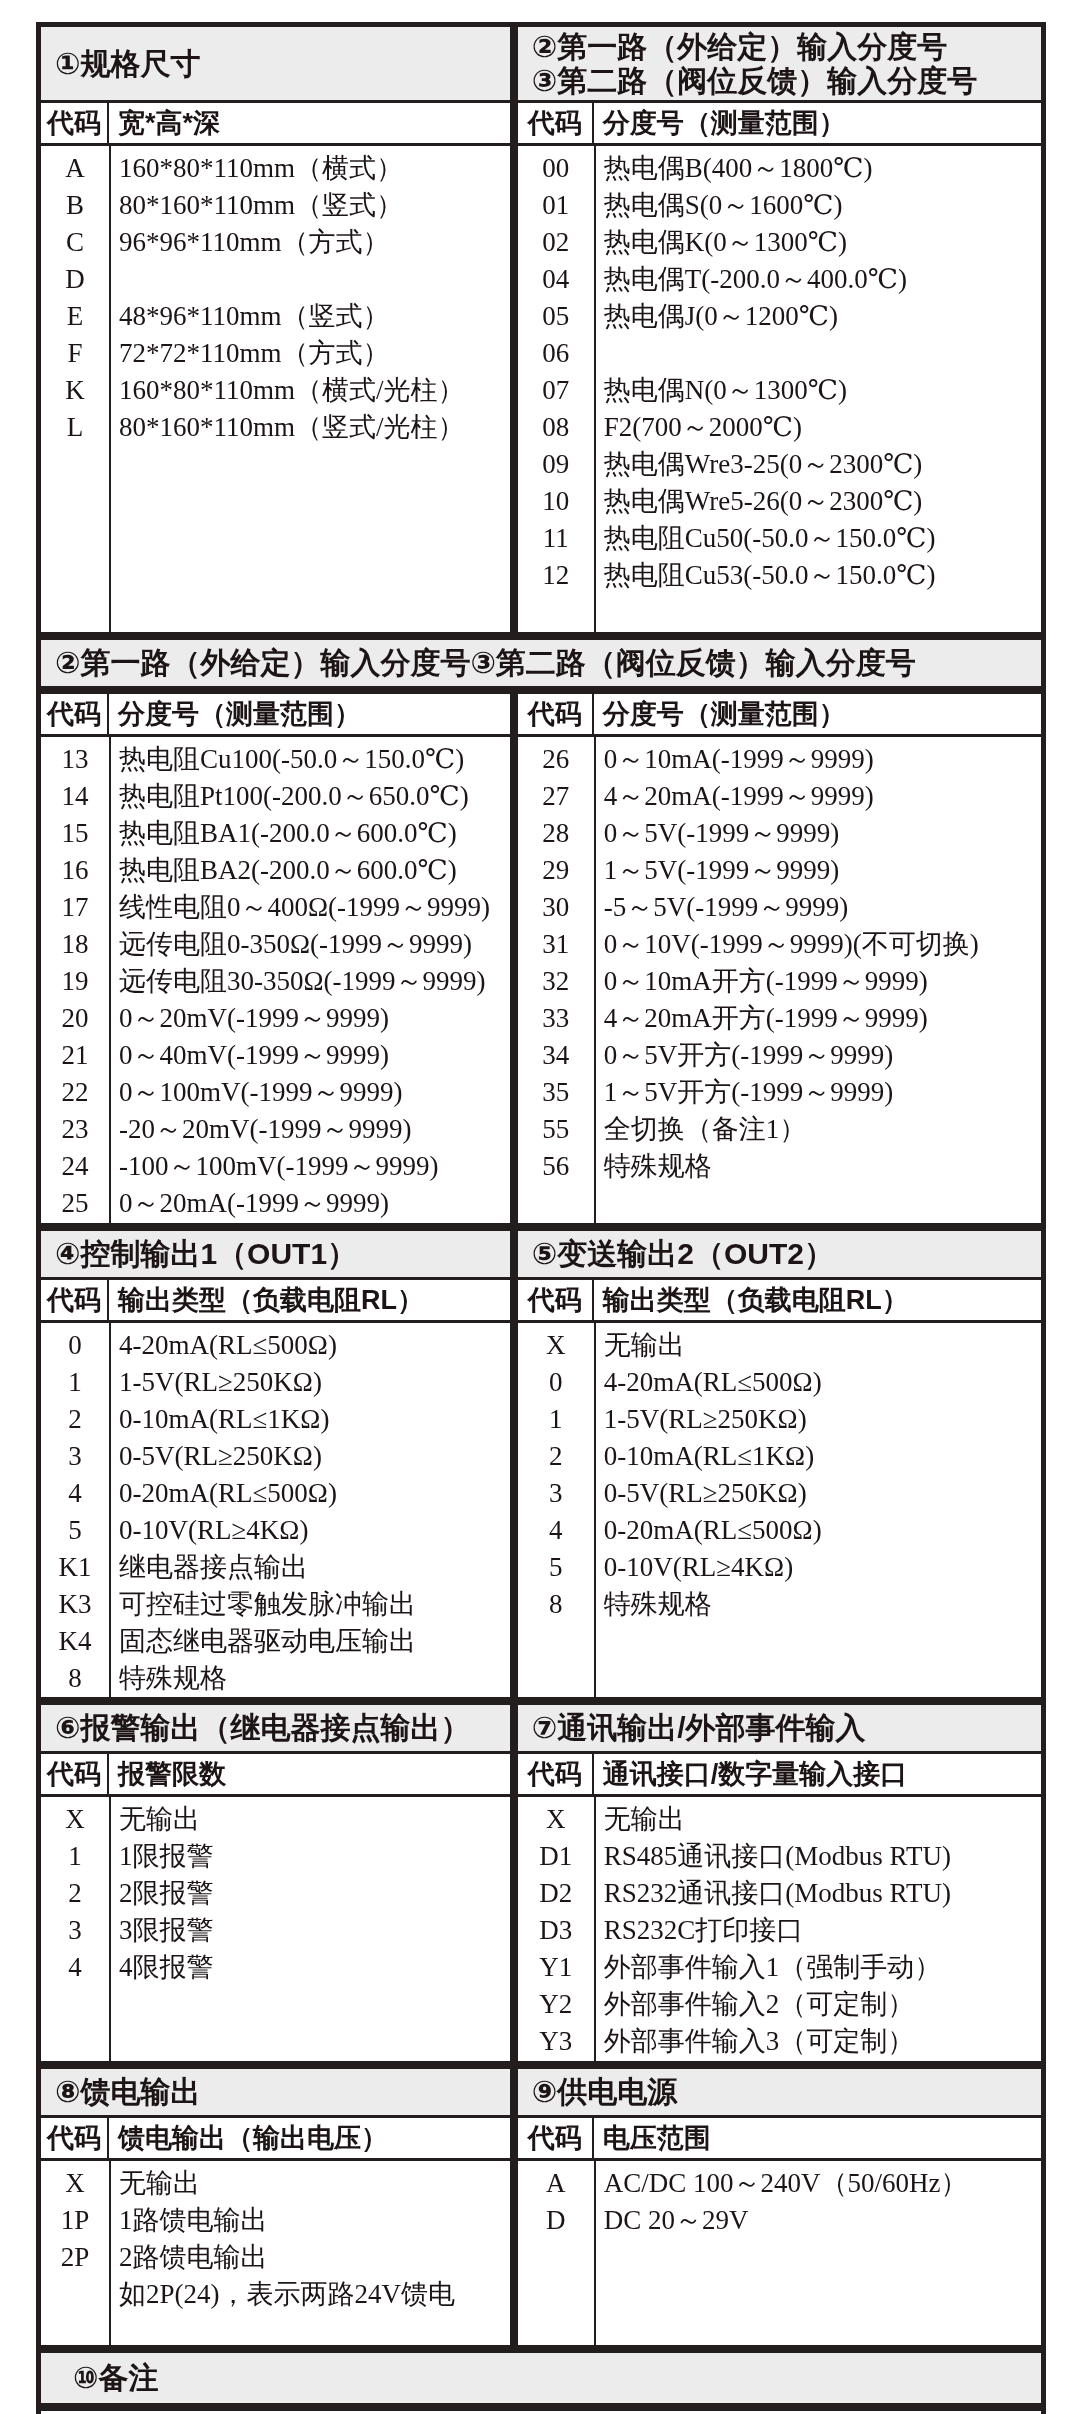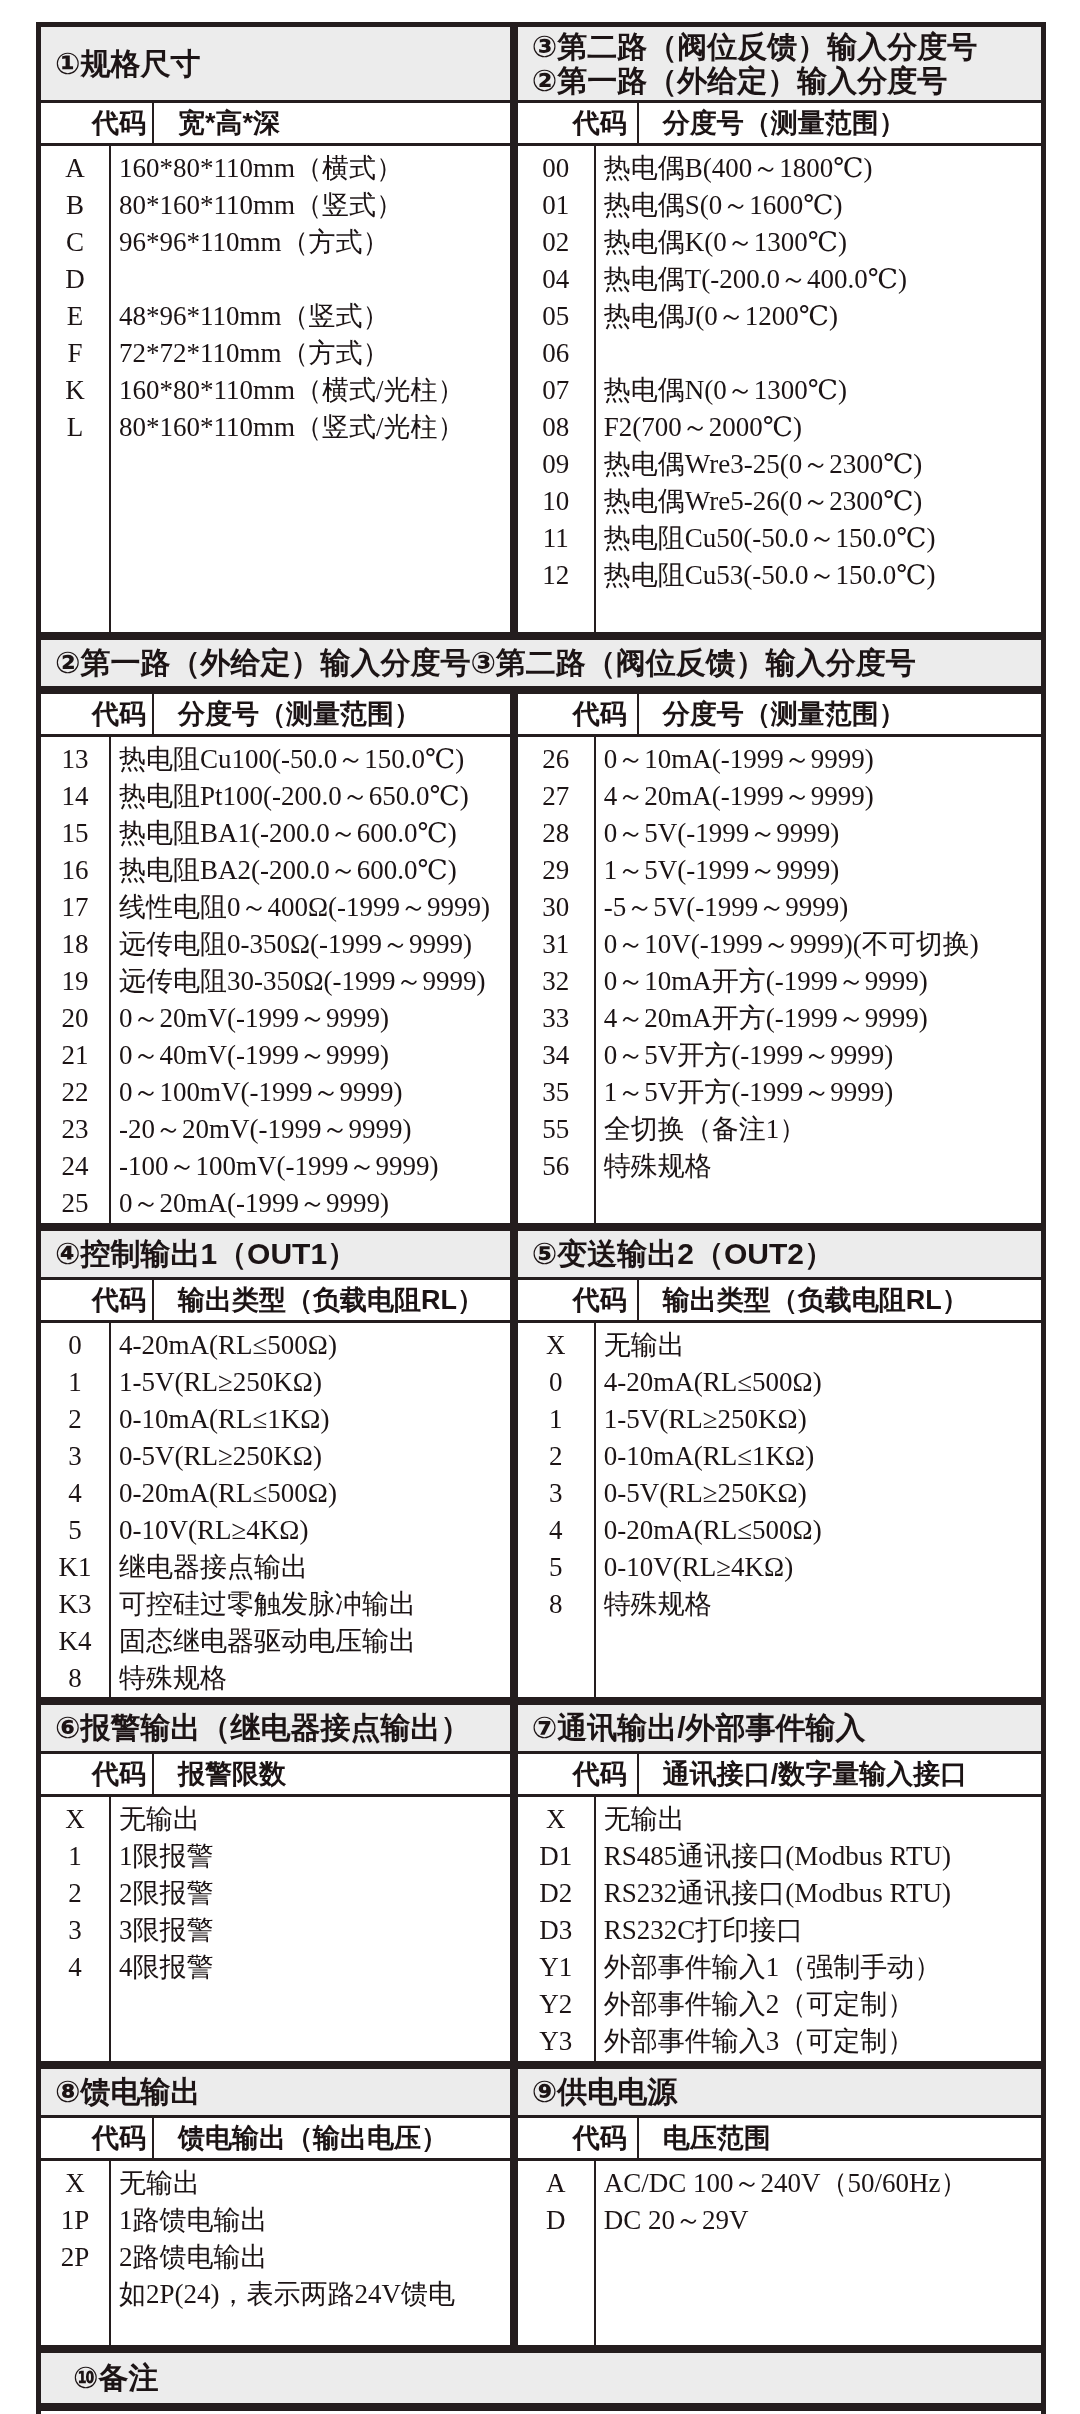--- a/index.html
+++ b/index.html
@@ -28,22 +28,22 @@
     border-bottom:3px solid #241d1e;
   }
   .band1 .sec-header { height:76px; }
   .sec-header .t-line { white-space:nowrap; }
   .col-header {
     display:flex; align-items:stretch;
     font-family:"Liberation Sans","DejaVu Sans",sans-serif;
     font-weight:bold; font-size:27px; line-height:40px;
     border-bottom:3px solid #241d1e; height:43px;
   }
-  .col-header .cell-code { text-align:center; border-right:2px solid #241d1e;margin-left:45px; }
-  .col-header .cell-desc { flex:1; white-space:nowrap;margin-left:24px; }
+  .col-header .cell-code { text-align:center; border-right:2px solid #241d1e; }
+  .col-header .cell-desc { flex:1; padding-left:9px; white-space:nowrap; }
   .half-l .cell-code, .half-l .rows::before { width:68px; }
   .half-r .cell-code, .half-r .rows::before { width:76px; }
   .half-l .rows::before { left:68px; }
   .half-r .rows::before { left:76px; }
   .rows { position:relative; flex:1; padding:4px 0 0 0; }
   .rows::before {
     content:""; position:absolute; top:0; bottom:0; width:0;
     border-left:2px solid #241d1e;
   }
   .row { display:flex; font-size:27px; line-height:37px; }
@@ -107,22 +107,22 @@
               <span class="desc">160*80*110mm（横式/光柱）</span>
             </div>
             <div class="row">
               <span class="code">L</span>
               <span class="desc">80*160*110mm（竖式/光柱）</span>
             </div>
           </div>
       </div>
       <div class="box half-r">
         <div class="sec-header">
+          <span class="t-line">②第一路（外给定）输入分度号</span>
           <span class="t-line">③第二路（阀位反馈）输入分度号</span>
-          <span class="t-line">②第一路（外给定）输入分度号</span>
         </div>
         <div class="col-header">
           <span class="cell-code">代码</span>
           <span class="cell-desc">分度号（测量范围）</span>
         </div>
         <div class="rows rows-s23top">
             <div class="row">
               <span class="code">00</span>
               <span class="desc">热电偶B(400～1800℃)</span>
             </div>

